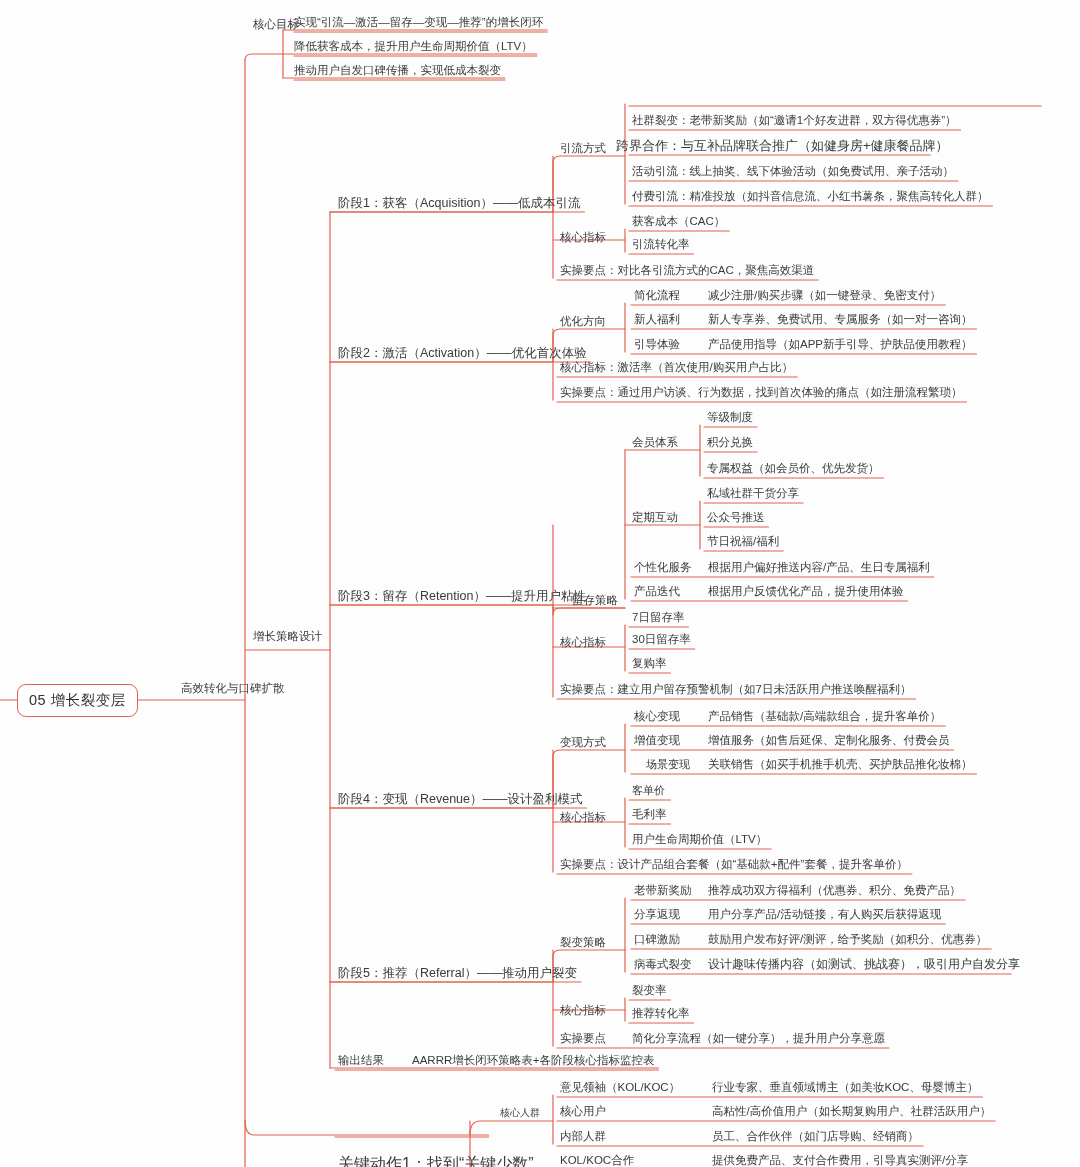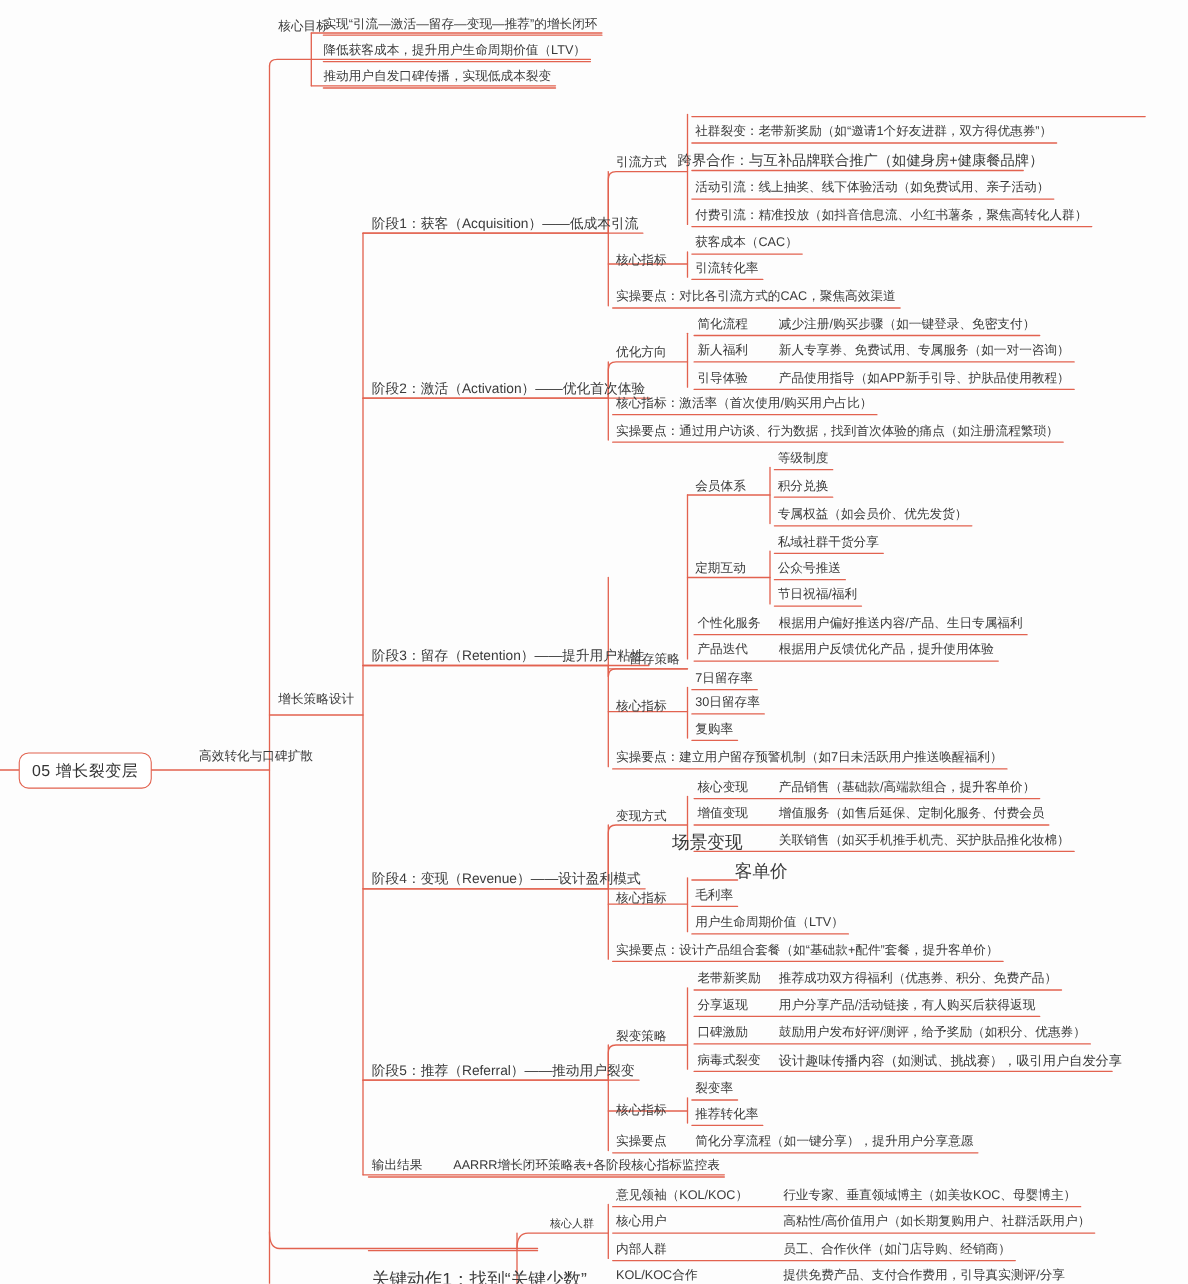--- a/index.html
+++ b/index.html
@@ -183,24 +183,24 @@
     <div class="node" style="left: 632px; font-size: 11.5px; top: 610.5px;">7日留存率</div>
     <div class="node" style="left: 632px; font-size: 11.5px; top: 632.5px;">30日留存率</div>
     <div class="node" style="left: 632px; font-size: 11.5px; top: 656.5px;">复购率</div>
     <div class="node" style="left: 560px; font-size: 11.5px; top: 682.5px;">实操要点：建立用户留存预警机制（如7日未活跃用户推送唤醒福利）</div>
     <div class="node" style="left: 338px; font-size: 12.5px; top: 792.5px;">阶段4：变现（Revenue）——设计盈利模式</div>
     <div class="node" style="left: 560px; font-size: 11.5px; top: 735.5px;">变现方式</div>
     <div class="node" style="left: 634px; font-size: 11.5px; top: 709.5px;">核心变现</div>
     <div class="node" style="left: 708px; font-size: 11.5px; top: 709.5px;">产品销售（基础款/高端款组合，提升客单价）</div>
     <div class="node" style="left: 634px; font-size: 11.5px; top: 733.5px;">增值变现</div>
     <div class="node" style="left: 708px; font-size: 11.5px; top: 733.5px;">增值服务（如售后延保、定制化服务、付费会员</div>
-    <div class="node" style="left: 611px; font-size: 16px; top: 757.5px; text-align: center;">场景变现</div>
+    <div class="node" style="left: 646px; font-size: 11px; top: 757.5px; text-align: center;">场景变现</div>
     <div class="node" style="left: 708px; font-size: 11.5px; top: 757.5px;">关联销售（如买手机推手机壳、买护肤品推化妆棉）</div>
     <div class="node" style="left: 560px; font-size: 11.5px; top: 810.5px;">核心指标</div>
-    <div class="node" style="left: 632px; font-size: 16px; top: 783.5px; margin-left: 36px;">客单价</div>
+    <div class="node" style="left: 632px; font-size: 11px; top: 783.5px;">客单价</div>
     <div class="node" style="left: 632px; font-size: 11.5px; top: 807.5px;">毛利率</div>
     <div class="node" style="left: 632px; font-size: 11.5px; top: 832.5px;">用户生命周期价值（LTV）</div>
     <div class="node" style="left: 560px; font-size: 11.5px; top: 857.5px;">实操要点：设计产品组合套餐（如“基础款+配件”套餐，提升客单价）</div>
     <div class="node" style="left: 338px; font-size: 12.5px; top: 966.5px;">阶段5：推荐（Referral）——推动用户裂变</div>
     <div class="node" style="left: 560px; font-size: 11.5px; top: 935.5px;">裂变策略</div>
     <div class="node" style="left: 634px; font-size: 11.5px; top: 883.5px;">老带新奖励</div>
     <div class="node" style="left: 708px; font-size: 11.5px; top: 883.5px;">推荐成功双方得福利（优惠券、积分、免费产品）</div>
     <div class="node" style="left: 634px; font-size: 11.5px; top: 907.5px;">分享返现</div>
     <div class="node" style="left: 708px; font-size: 11.5px; top: 907.5px;">用户分享产品/活动链接，有人购买后获得返现</div>
     <div class="node" style="left: 634px; font-size: 11.5px; top: 932.5px;">口碑激励</div>

